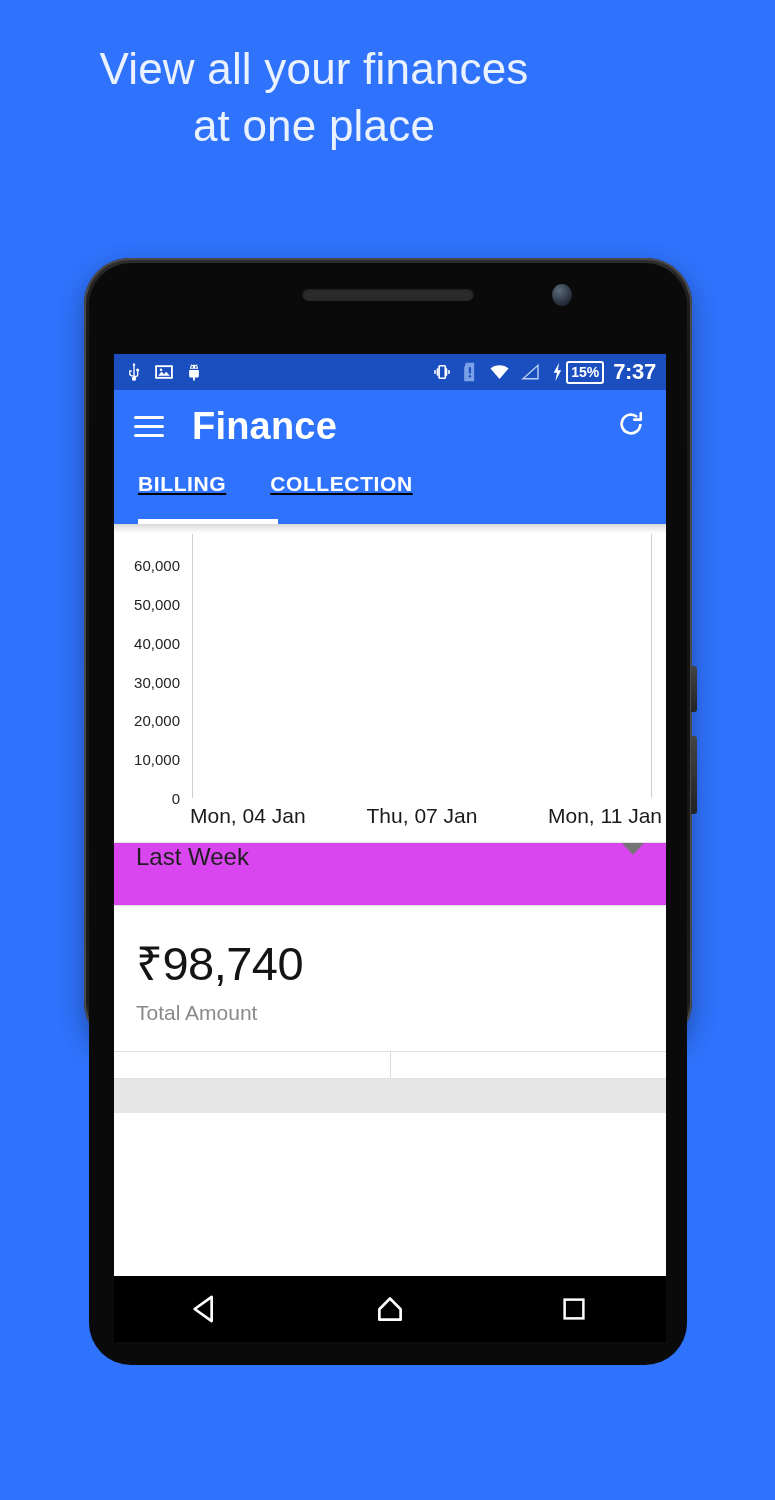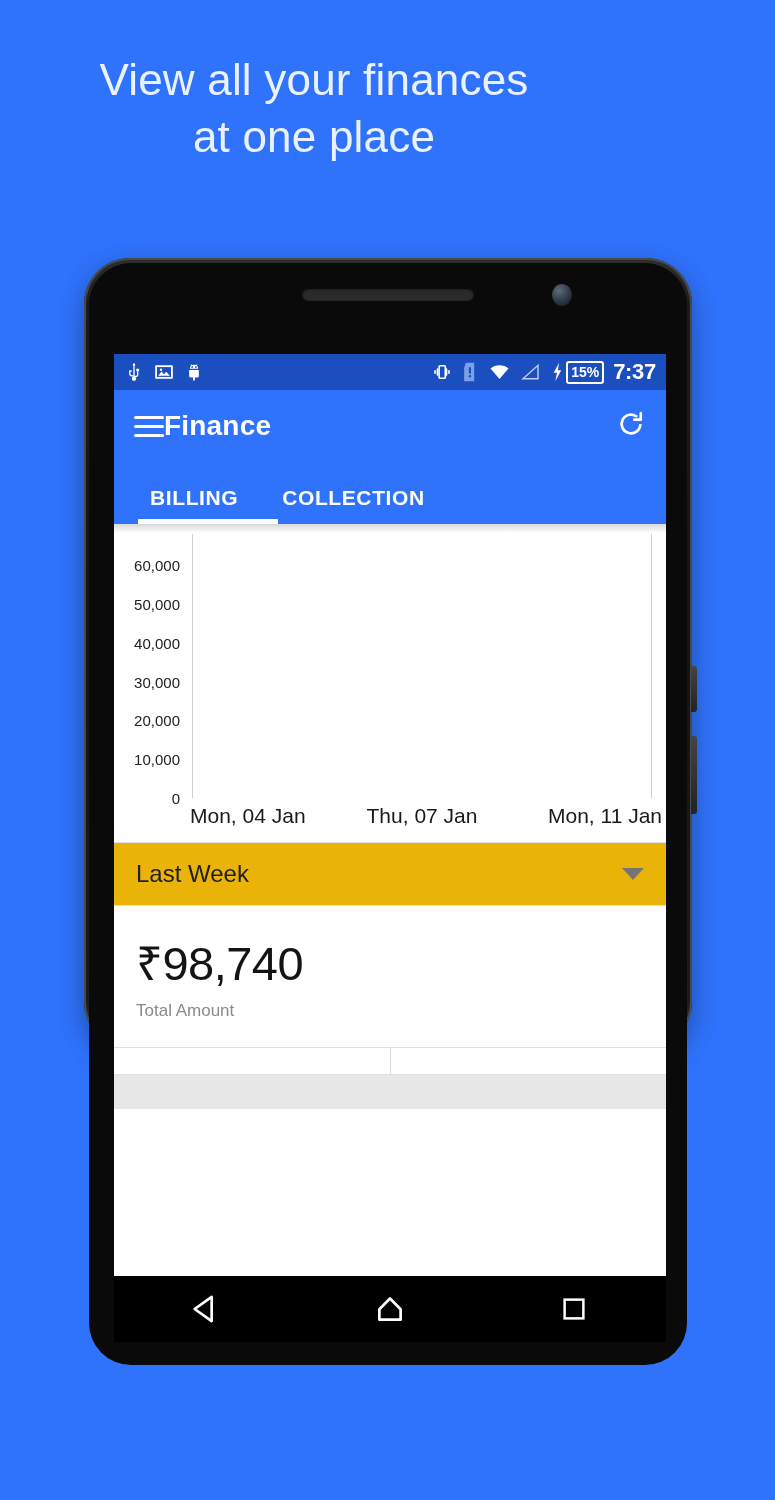--- a/index.html
+++ b/index.html
@@ -4,21 +4,21 @@
 <style>
   html,body{margin:0;padding:0;}
   body{
     width:775px;height:1500px;overflow:hidden;
     background:#2F72FB;
     font-family:"Liberation Sans",sans-serif;
     position:relative;
   }
   
   .headline{
-    position:absolute;top:51px;left:0;width:628px;
+    position:absolute;top:40px;left:0;width:628px;
     text-align:center;color:#EAF1FF;
     font-size:44px;line-height:57px;font-weight:400;
     letter-spacing:0.2px;
   }
   .headline div{white-space:nowrap;}
 
   
   .phone{
     position:absolute;left:84px;top:258px;
     width:608px;height:790px;
@@ -75,27 +75,27 @@
   }
   .clock{font-size:22px;font-weight:700;letter-spacing:-.3px;}
 
   
   .appbar{
     height:72px;background:#2F72FB;display:flex;align-items:center;
     padding:0 20px;color:#fff;
   }
   .hamburger{width:30px;display:flex;flex-direction:column;gap:6px;cursor:pointer;}
   .hamburger i{display:block;height:3px;background:#fff;border-radius:2px;}
-  .appbar-title{font-size:28px;font-weight:700;letter-spacing:.2px;}
+  .appbar-title{font-size:38px;font-weight:700;margin-left:28px;letter-spacing:.2px;}
   .refresh{margin-left:auto;cursor:pointer;}
 
   
   .tabs{
-    height:62px;background:#2F72FB;display:flex;align-items:center;
-    padding-left:36px;position:relative;
+    height:62px;background:#2F72FB;display:flex;align-items:flex-start;
+    padding-left:24px;position:relative;text-decoration:underline;
   }
   .tab{
     color:#fff;font-size:21px;font-weight:700;letter-spacing:.6px;
     padding:10px 22px 0 0;cursor:pointer;
   }
   .tab.second{padding-left:22px;}
   .tab-underline{
     position:absolute;left:24px;bottom:0;width:140px;height:5px;background:#fff;
   }
 
@@ -134,36 +134,36 @@
     position:absolute;left:78px;right:14px;bottom:14px;height:24px;
     font-size:21px;color:#1a1a1a;
   }
   .xlab{position:absolute;white-space:nowrap;}
   .xlab.l0{left:-2px;}
   .xlab.l1{left:50%;transform:translateX(-50%);}
   .xlab.l2{right:-10px;margin-left:28px;}
 
   
   .period{
-    height:62px;display:flex;align-items:center;padding:0 22px;
-    background:#eab308;border-bottom:1px solid #e0e0e0;cursor:pointer;
+    height:62px;display:flex;align-items:flex-start;padding:0 22px;
+    background:#d946ef;border-bottom:1px solid #e0e0e0;cursor:pointer;
   }
   .period-label{font-size:24px;color:#1f1f1f;}
   .caret{
     margin-left:auto;width:0;height:0;
     border-left:11px solid transparent;border-right:11px solid transparent;
     border-top:12px solid #757575;
   }
 
   
   .total-card{
     background:#fff;padding:34px 22px 26px 22px;border-bottom:1px solid #e0e0e0;
   }
   .total-amount{font-size:47px;color:#141414;letter-spacing:-.5px;line-height:1;}
-  .total-caption{font-size:17px;color:#8a8a8a;margin-top:14px;}
+  .total-caption{font-size:21px;color:#8a8a8a;margin-top:14px;}
 
   
   .split-card{
     background:#fff;height:26px;display:flex;border-bottom:1px solid #e0e0e0;
   }
   .split-half{flex:1;}
   .split-half + .split-half{border-left:1px solid #dcdcdc;}
   .scroll-pad{background:#e7e7e7;height:34px;}
 
   

